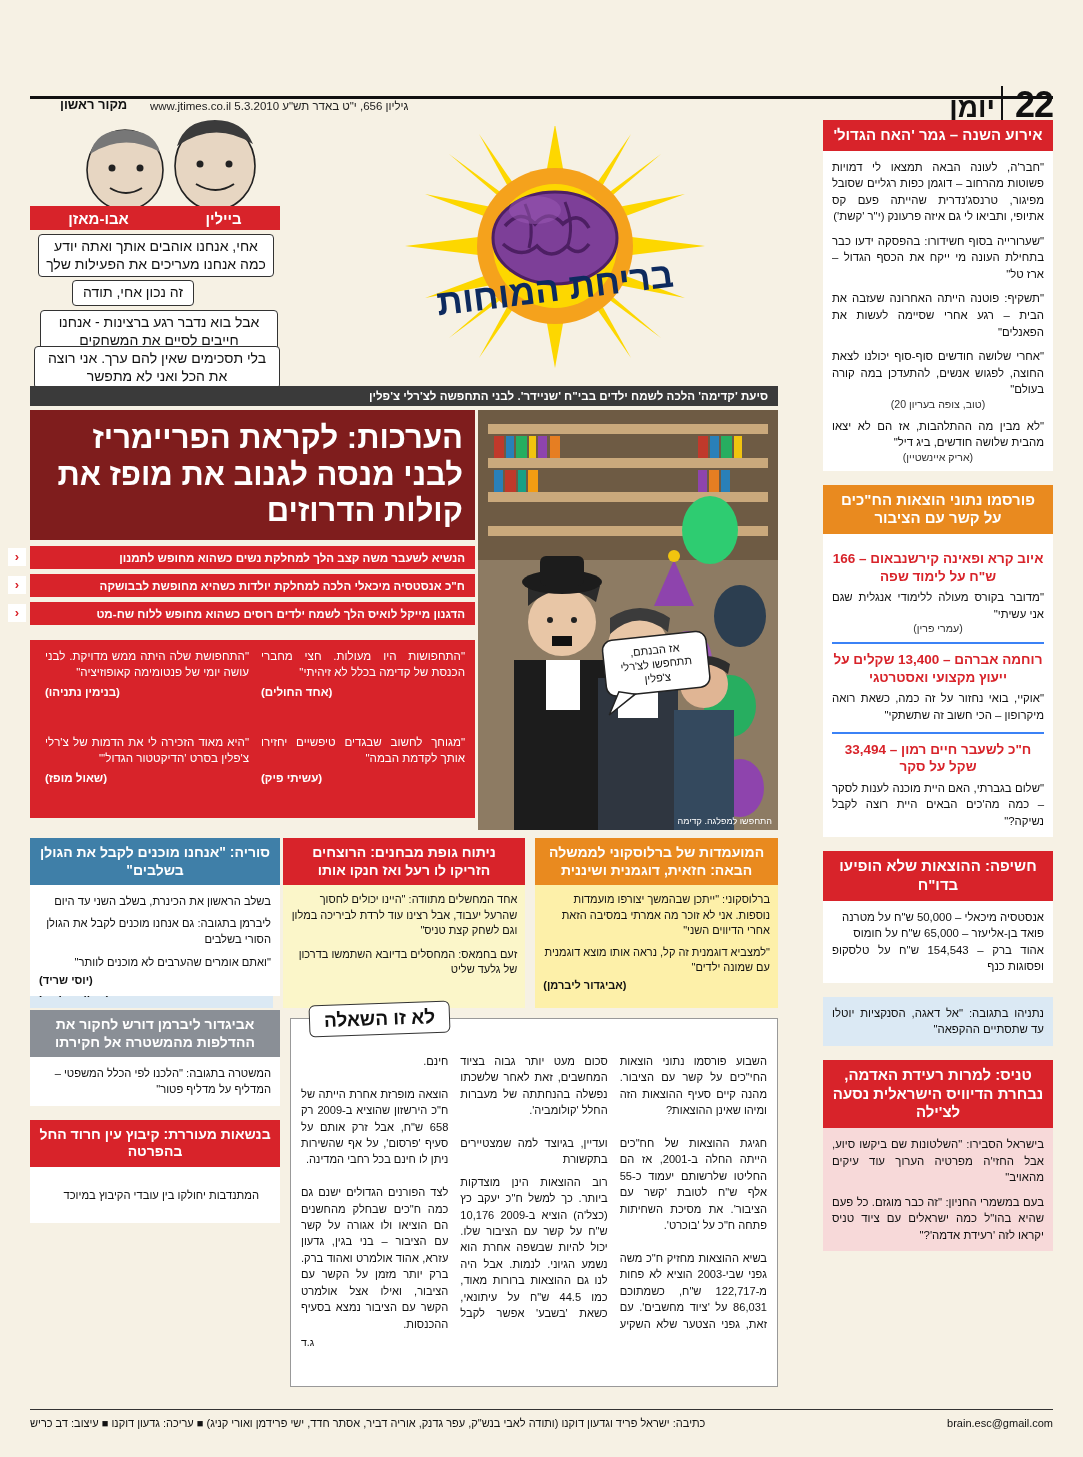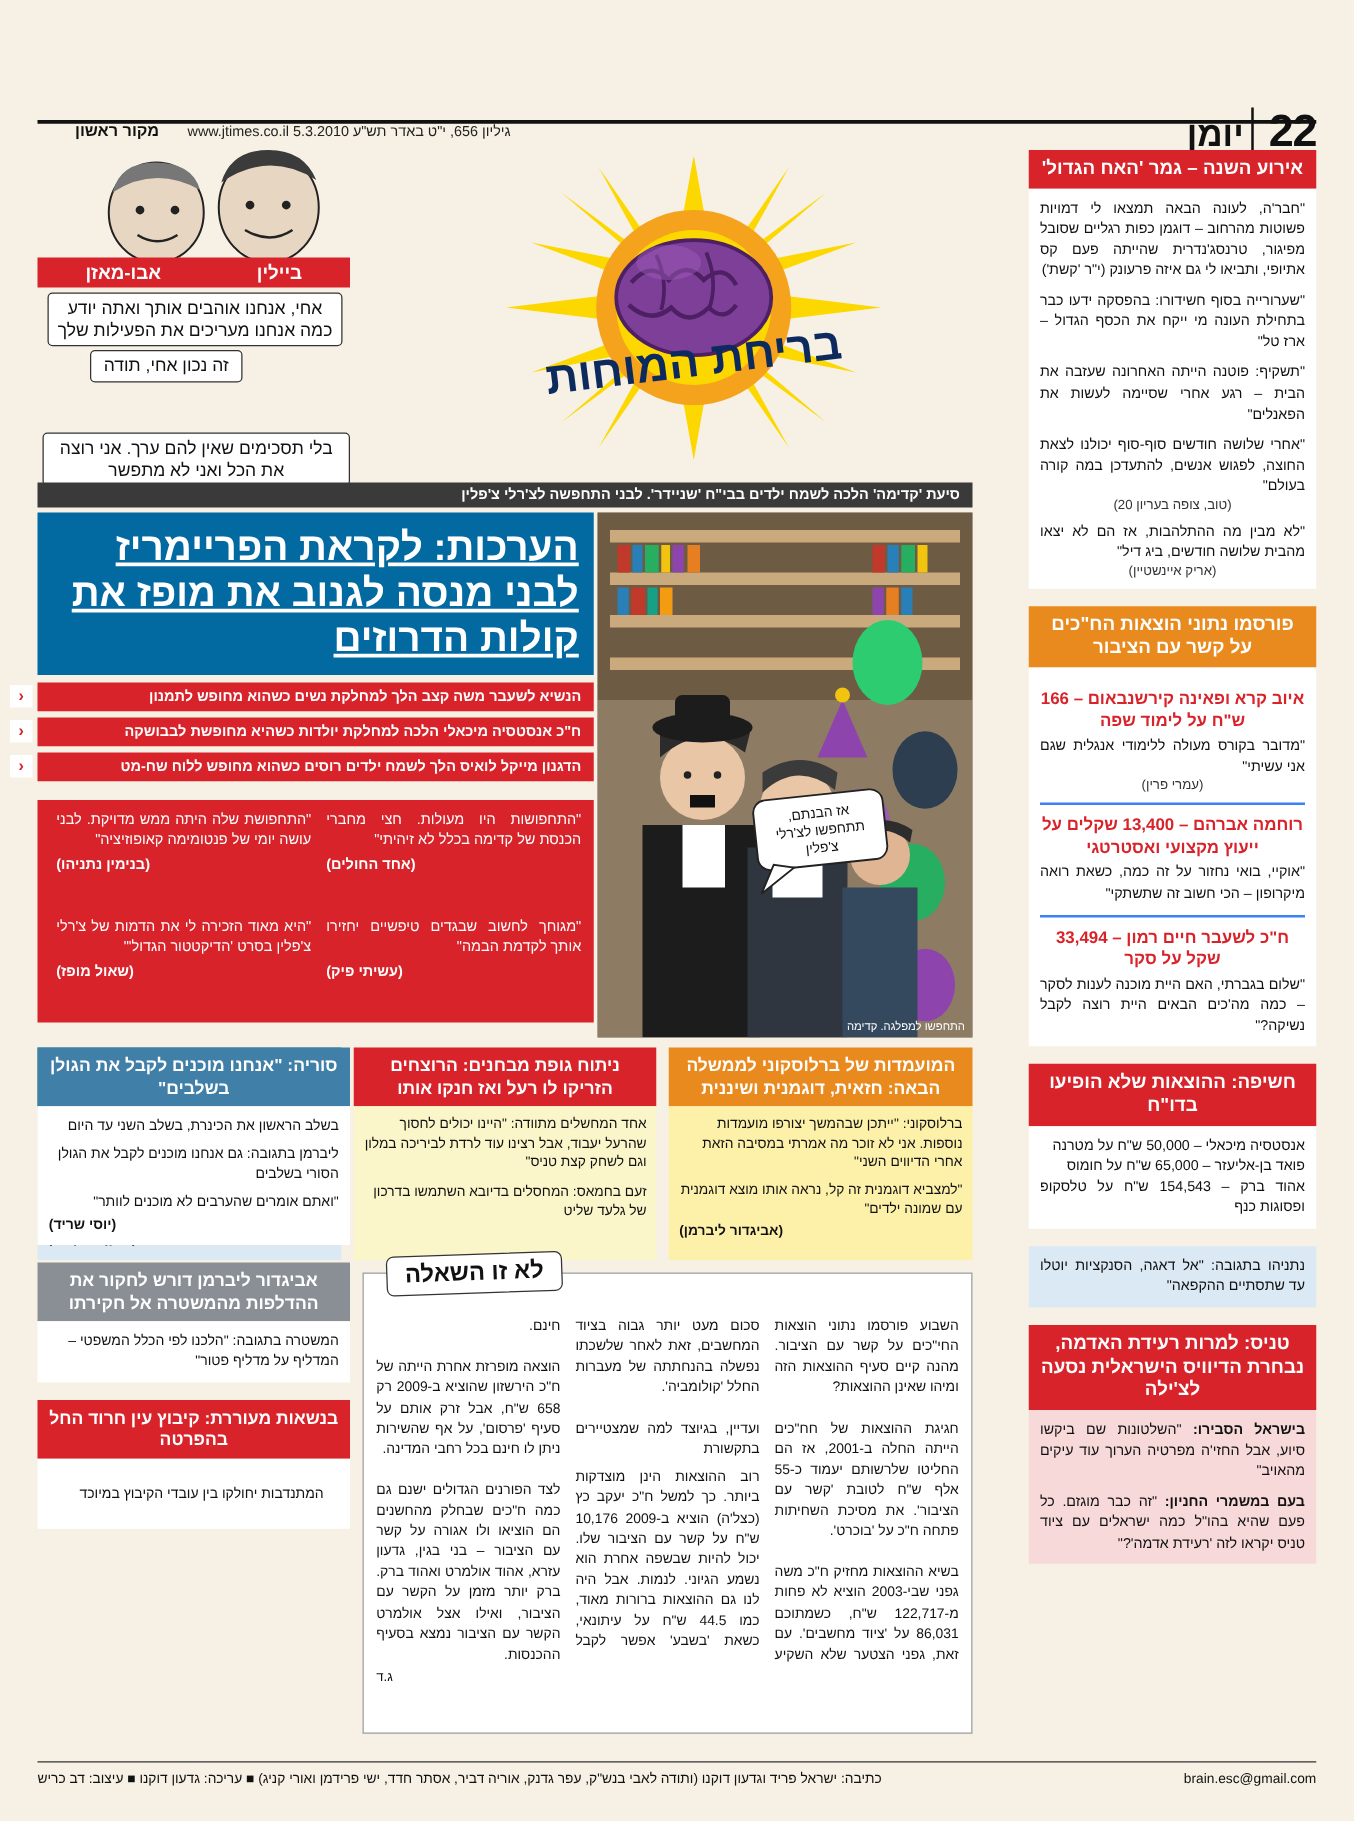--- a/index.html
+++ b/index.html
@@ -45,21 +45,21 @@
 
   
   .caric{position:absolute;top:118px;left:30px;width:250px;height:262px;}
   .caric-bar{position:absolute;top:88px;left:0;width:250px;height:24px;background:#d8232a;color:#fff;font-weight:bold;font-size:15px;display:flex;justify-content:space-around;align-items:center;}
   .bubble{position:absolute;background:#fff;border:1.2px solid #333;border-radius:4px;font-size:14px;line-height:1.25;padding:3px 5px;text-align:center;direction:rtl;}
 
   
   .strip{position:absolute;top:386px;right:305px;left:30px;height:20px;background:#3a3a3a;color:#fff;font-size:11.6px;font-weight:bold;padding:3px 10px;box-sizing:border-box;text-align:right;}
   .photo{position:absolute;top:410px;right:305px;width:300px;height:420px;background:#6c6052;overflow:hidden;}
   .photo-cap{position:absolute;bottom:4px;right:6px;color:#fff;font-size:9px;}
-  .headline{position:absolute;top:410px;right:608px;left:30px;background:#0369a1;color:#fff;padding:10px 12px;box-sizing:border-box;text-decoration:underline;}
+  .headline{position:absolute;top:410px;right:608px;left:30px;background:#7f1d1d;color:#fff;padding:10px 12px;box-sizing:border-box;}
   .headline h1{margin:0;font-size:31px;line-height:1.18;font-weight:bold;text-align:right;}
 
   .bullets{position:absolute;top:546px;right:608px;left:30px;}
   .bullet{background:#d8232a;color:#fff;font-size:11.6px;font-weight:bold;padding:5px 10px;margin-bottom:5px;position:relative;text-align:right;}
   .bullet .chev{position:absolute;left:-22px;top:2px;width:18px;height:18px;background:#fff;color:#d8232a;font-size:13px;line-height:18px;text-align:center;font-weight:bold;}
 
   .redquotes{position:absolute;top:640px;right:608px;left:30px;background:#d8232a;color:#fff;padding:8px 10px 10px;box-sizing:border-box;display:flex;gap:12px;}
   .rq{flex:1;font-size:11.6px;line-height:1.42;text-align:justify;}
   .rq .who{display:block;text-align:left;font-weight:bold;margin-top:3px;}
 
@@ -81,21 +81,21 @@
   
   .col-left{position:absolute;top:838px;left:30px;width:250px;}
   .col-left .sect .hdr{font-size:14px;}
   .col-left .cont{font-size:11.2px;line-height:1.45;padding:8px 9px;}
   .c-graybg{background:#d9dde2;}
   .c-pinkbg{background:#f7d9d9;}
 
   
   .footer{position:absolute;bottom:28px;right:30px;left:30px;border-top:1.5px solid #333;padding-top:7px;font-size:11px;display:flex;justify-content:space-between;}
   .footer .mail{font-family:"Liberation Sans",sans-serif;}
-  b{font-weight:bold;}
+  b{font-weight:normal;}
 </style>
 </head>
 <body>
 
 <div class="page">
 
   <div class="masthead">
     <div class="mast-num">22</div>
     <div class="mast-divider"></div>
     <div class="mast-title">יומן</div>
@@ -152,20 +152,21 @@
       <circle cx="82" cy="50" r="3.5" fill="#222"></circle>
         <circle cx="110" cy="50" r="3.5" fill="#222"></circle>
       <path d="M80,70 q16,10 32,0" stroke="#222" stroke-width="2" fill="none"></path>
     </svg>
     <div class="caric-bar">
       <span>ביילין</span>
       <span>אבו-מאזן</span>
     </div>
     <div class="bubble" style="top:116px;right:6px;width:224px;">אחי, אנחנו אוהבים אותך ואתה יודע כמה אנחנו מעריכים את הפעילות שלך</div>
     <div class="bubble" style="top:162px;right:86px;width:110px;">זה נכון אחי, תודה</div>
+    <div class="bubble" style="top:192px;right:2px;width:226px;">אבל בוא נדבר רגע ברצינות - אנחנו חייבים לסיים את המשחקים</div>
     <div class="bubble" style="top:228px;right:0px;width:234px;">בלי תסכימים שאין להם ערך. אני רוצה את הכל ואני לא מתפשר</div>
   </div>
 
   <div class="col-right">
 
     <div class="sect">
       <div class="hdr red">אירוע השנה – גמר 'האח הגדול'</div>
       <div class="cont">
         <div class="quote">"חבר'ה, לעונה הבאה תמצאו לי דמויות פשוטות מהרחוב – דוגמן כפות רגליים שסובל מפיגור, טרנסג'נדרית שהייתה פעם קס אתיופי, ותביאו לי גם איזה פרעונק (י"ר 'קשת')</div>
         <div class="quote" style="margin-top:8px">"שערורייה בסוף חשידורו: בהפסקה ידעו כבר בתחילת העונה מי ייקח את הכסף הגדול – ארז טל"</div>

